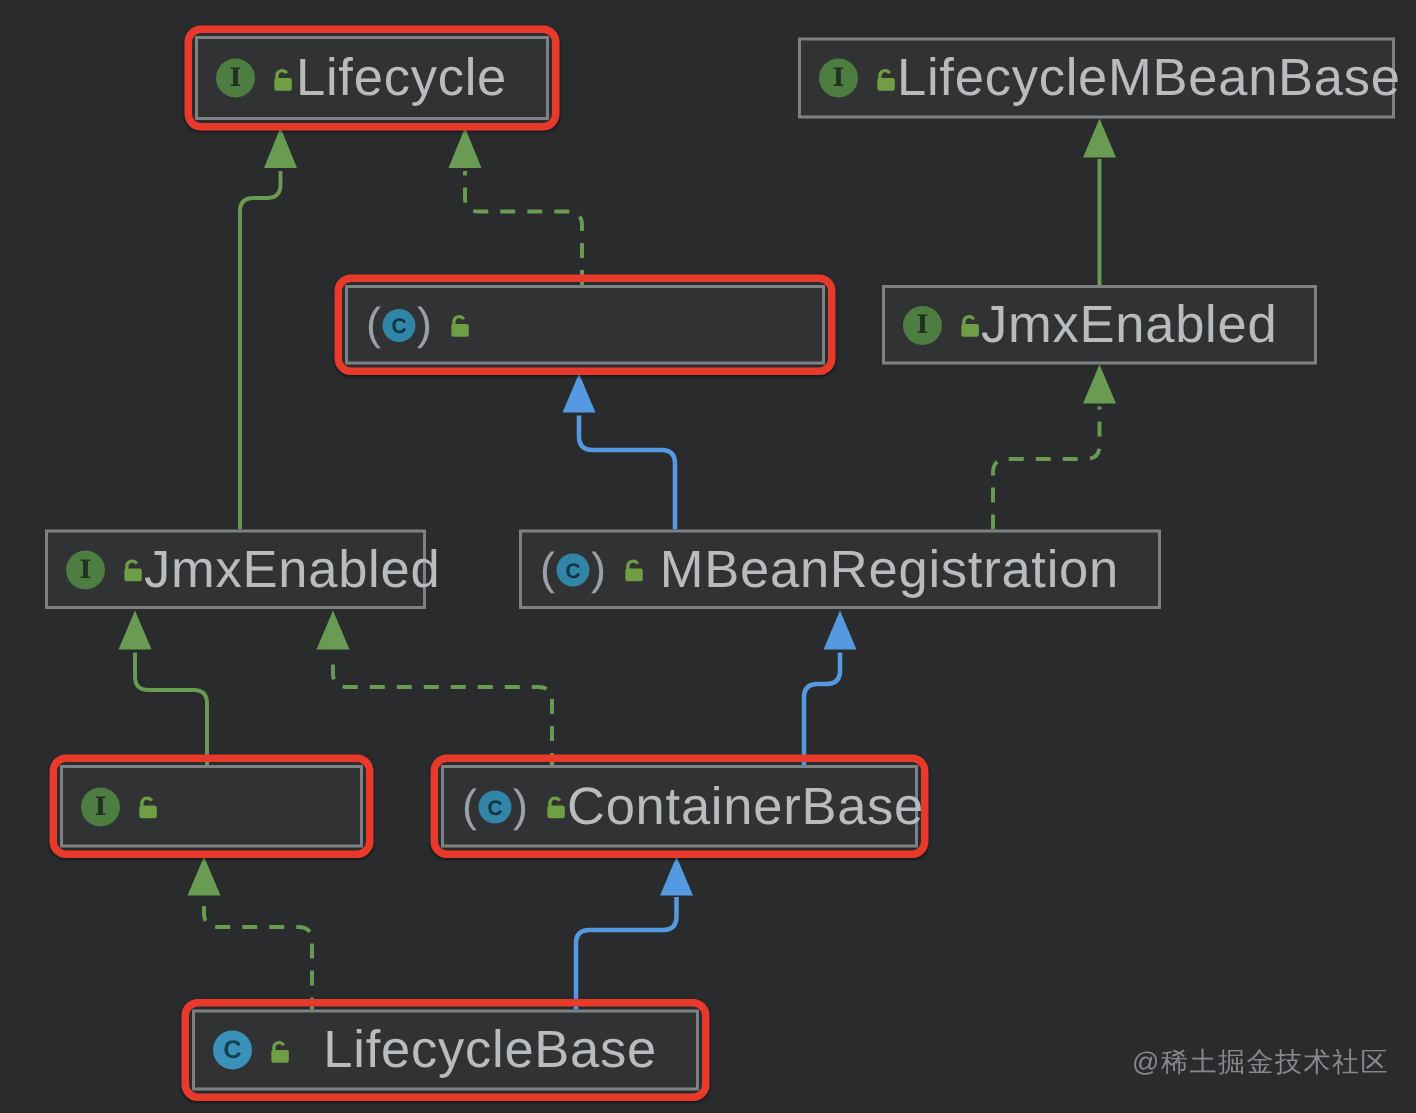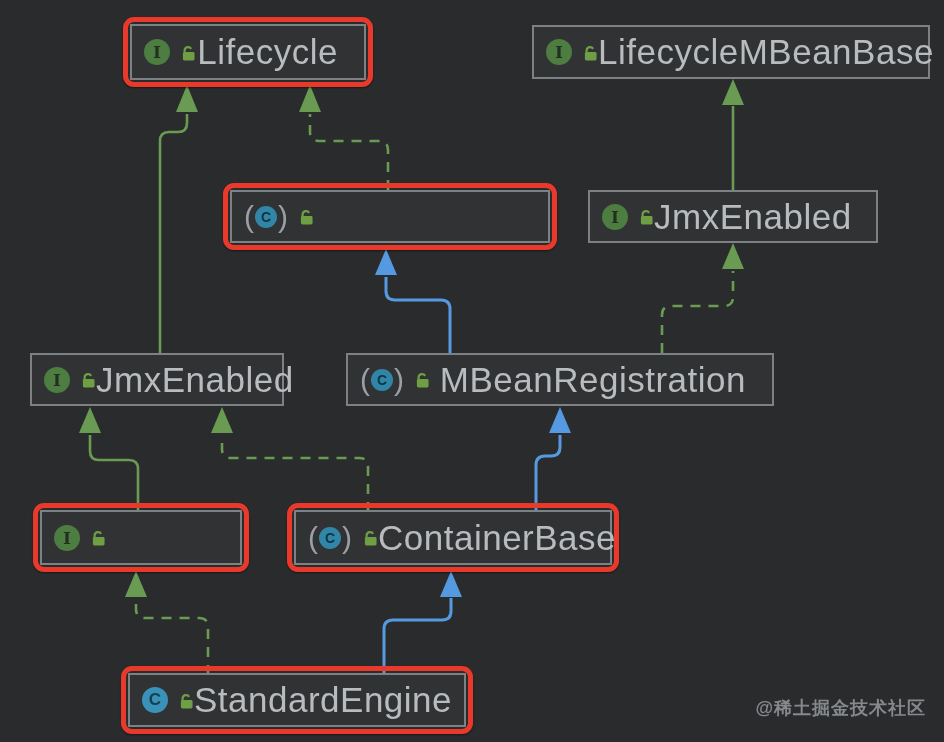--- a/index.html
+++ b/index.html
@@ -30,21 +30,21 @@
   .abstract-wrap{display:flex;align-items:center;}
   .abstract-wrap .paren{color:var(--paren);font-size:30px;font-weight:300;line-height:26px;}
   .abstract-wrap .circ{width:22px;height:22px;font-size:14px;background:var(--abstract);
         color:#0e3342;font-weight:700;margin:0 1px;}
   .lock{display:block;}
   .ring{position:absolute;z-index:3;border:5px solid var(--red);border-radius:11px;
         box-sizing:border-box;pointer-events:none;display:none;
         box-shadow:0 1px 2px rgba(0,0,0,.45);}
   .node-wrap.highlighted .ring{display:block;}
   #watermark{position:absolute;z-index:4;right:18px;bottom:22px;color:var(--watermark);
-        font-size:18px;letter-spacing:1px;font-weight:bold;}
+        font-size:18px;letter-spacing:1px;}
 </style>
 </head>
 <body>
 
 <div id="canvas">
 
   <svg id="edges" width="944" height="742" viewBox="0 0 944 742">
     <g>
       <path class="edge green solid" d="M160,353 V141 Q160,132 169,132 H178 Q187,132 187,123 V114"></path>
       <polygon class="arrow green" points="187,85 176,112 198,112"></polygon>
@@ -211,19 +211,19 @@
 
   <div class="node-wrap highlighted">
     <div class="node" style="left:128px;top:673px;width:338px;height:54px;">
       <span class="icons">
         <span class="circ cls">C</span>
         <svg class="lock" width="17" height="17" viewBox="0 0 14 14">
           <path d="M4.6 7 V5.2 a2.9 2.9 0 0 1 5.4 -1.2" fill="none" stroke="var(--lock)" stroke-width="1.8"></path>
           <rect x="3.2" y="6.6" width="9.6" height="7" rx="1.2" fill="var(--lock)"></rect>
         </svg>
       </span>
-      <span class="label">StandardEngine</span>
+      <span class="label">LifecycleBase</span>
     </div>
     <div class="ring" style="left:121px;top:666px;width:352px;height:68px;"></div>
   </div>
 
   <div id="watermark">@稀土掘金技术社区</div>
 </div>
 
 </body></html>

